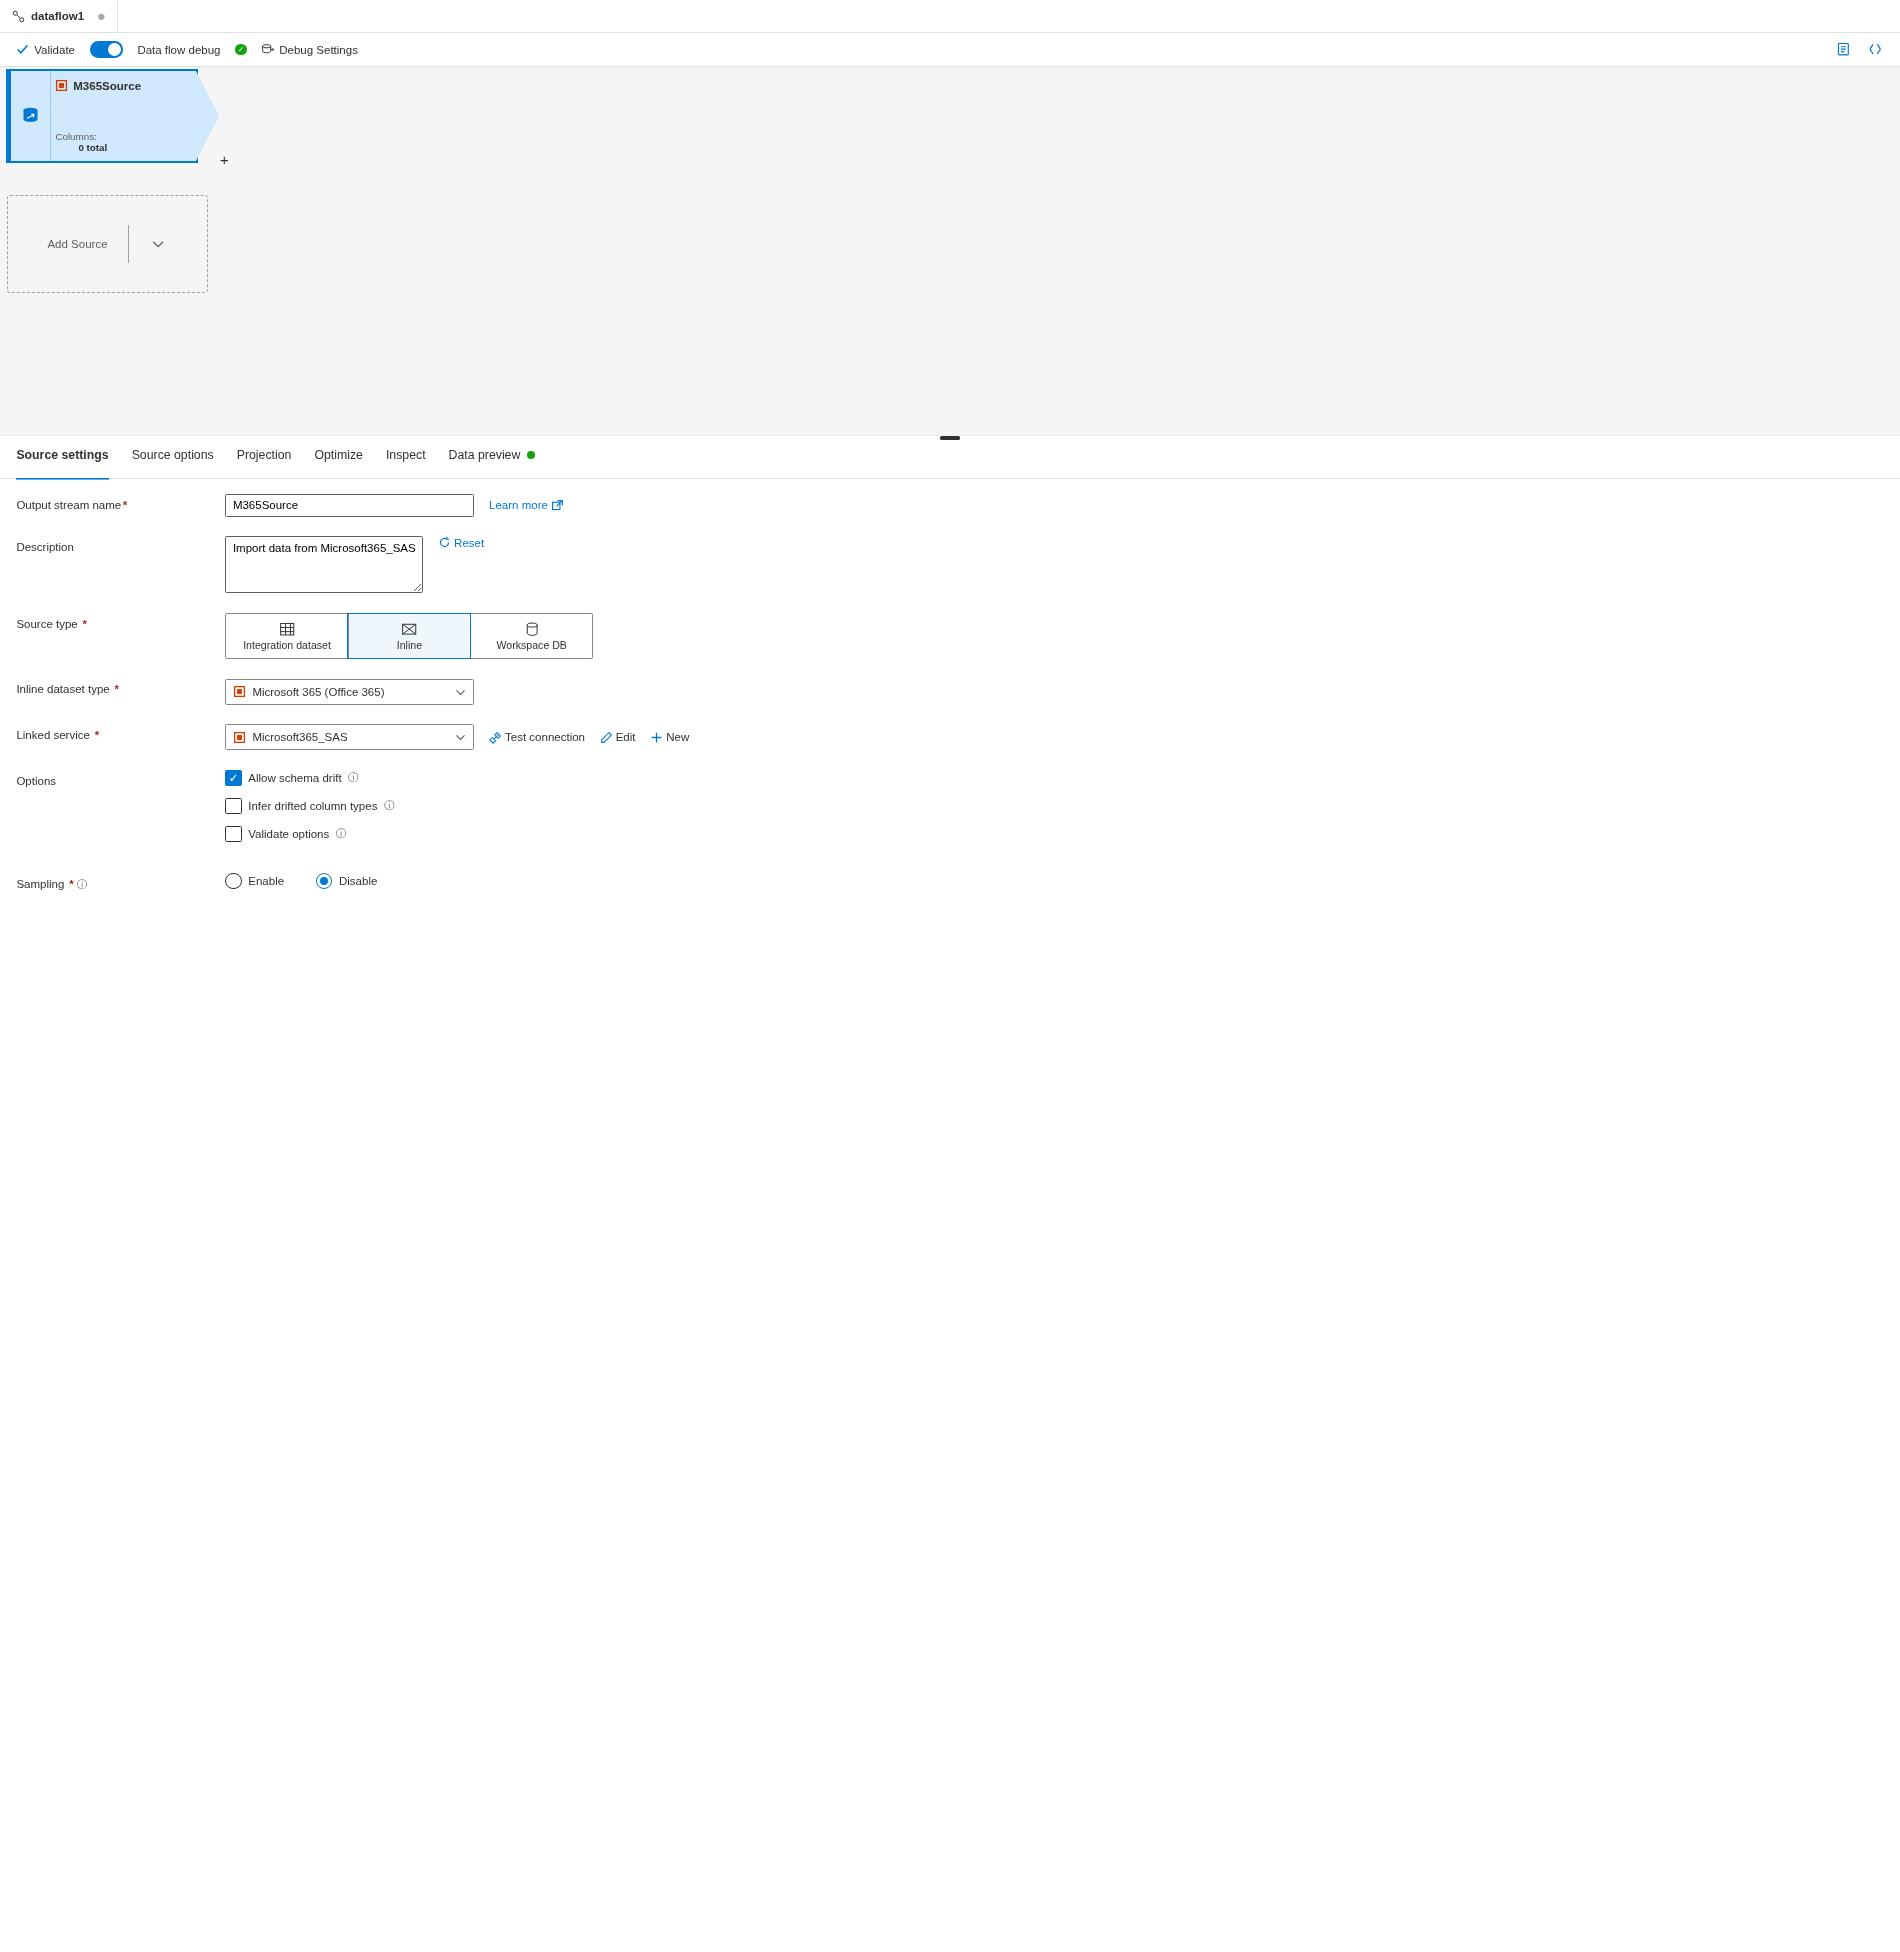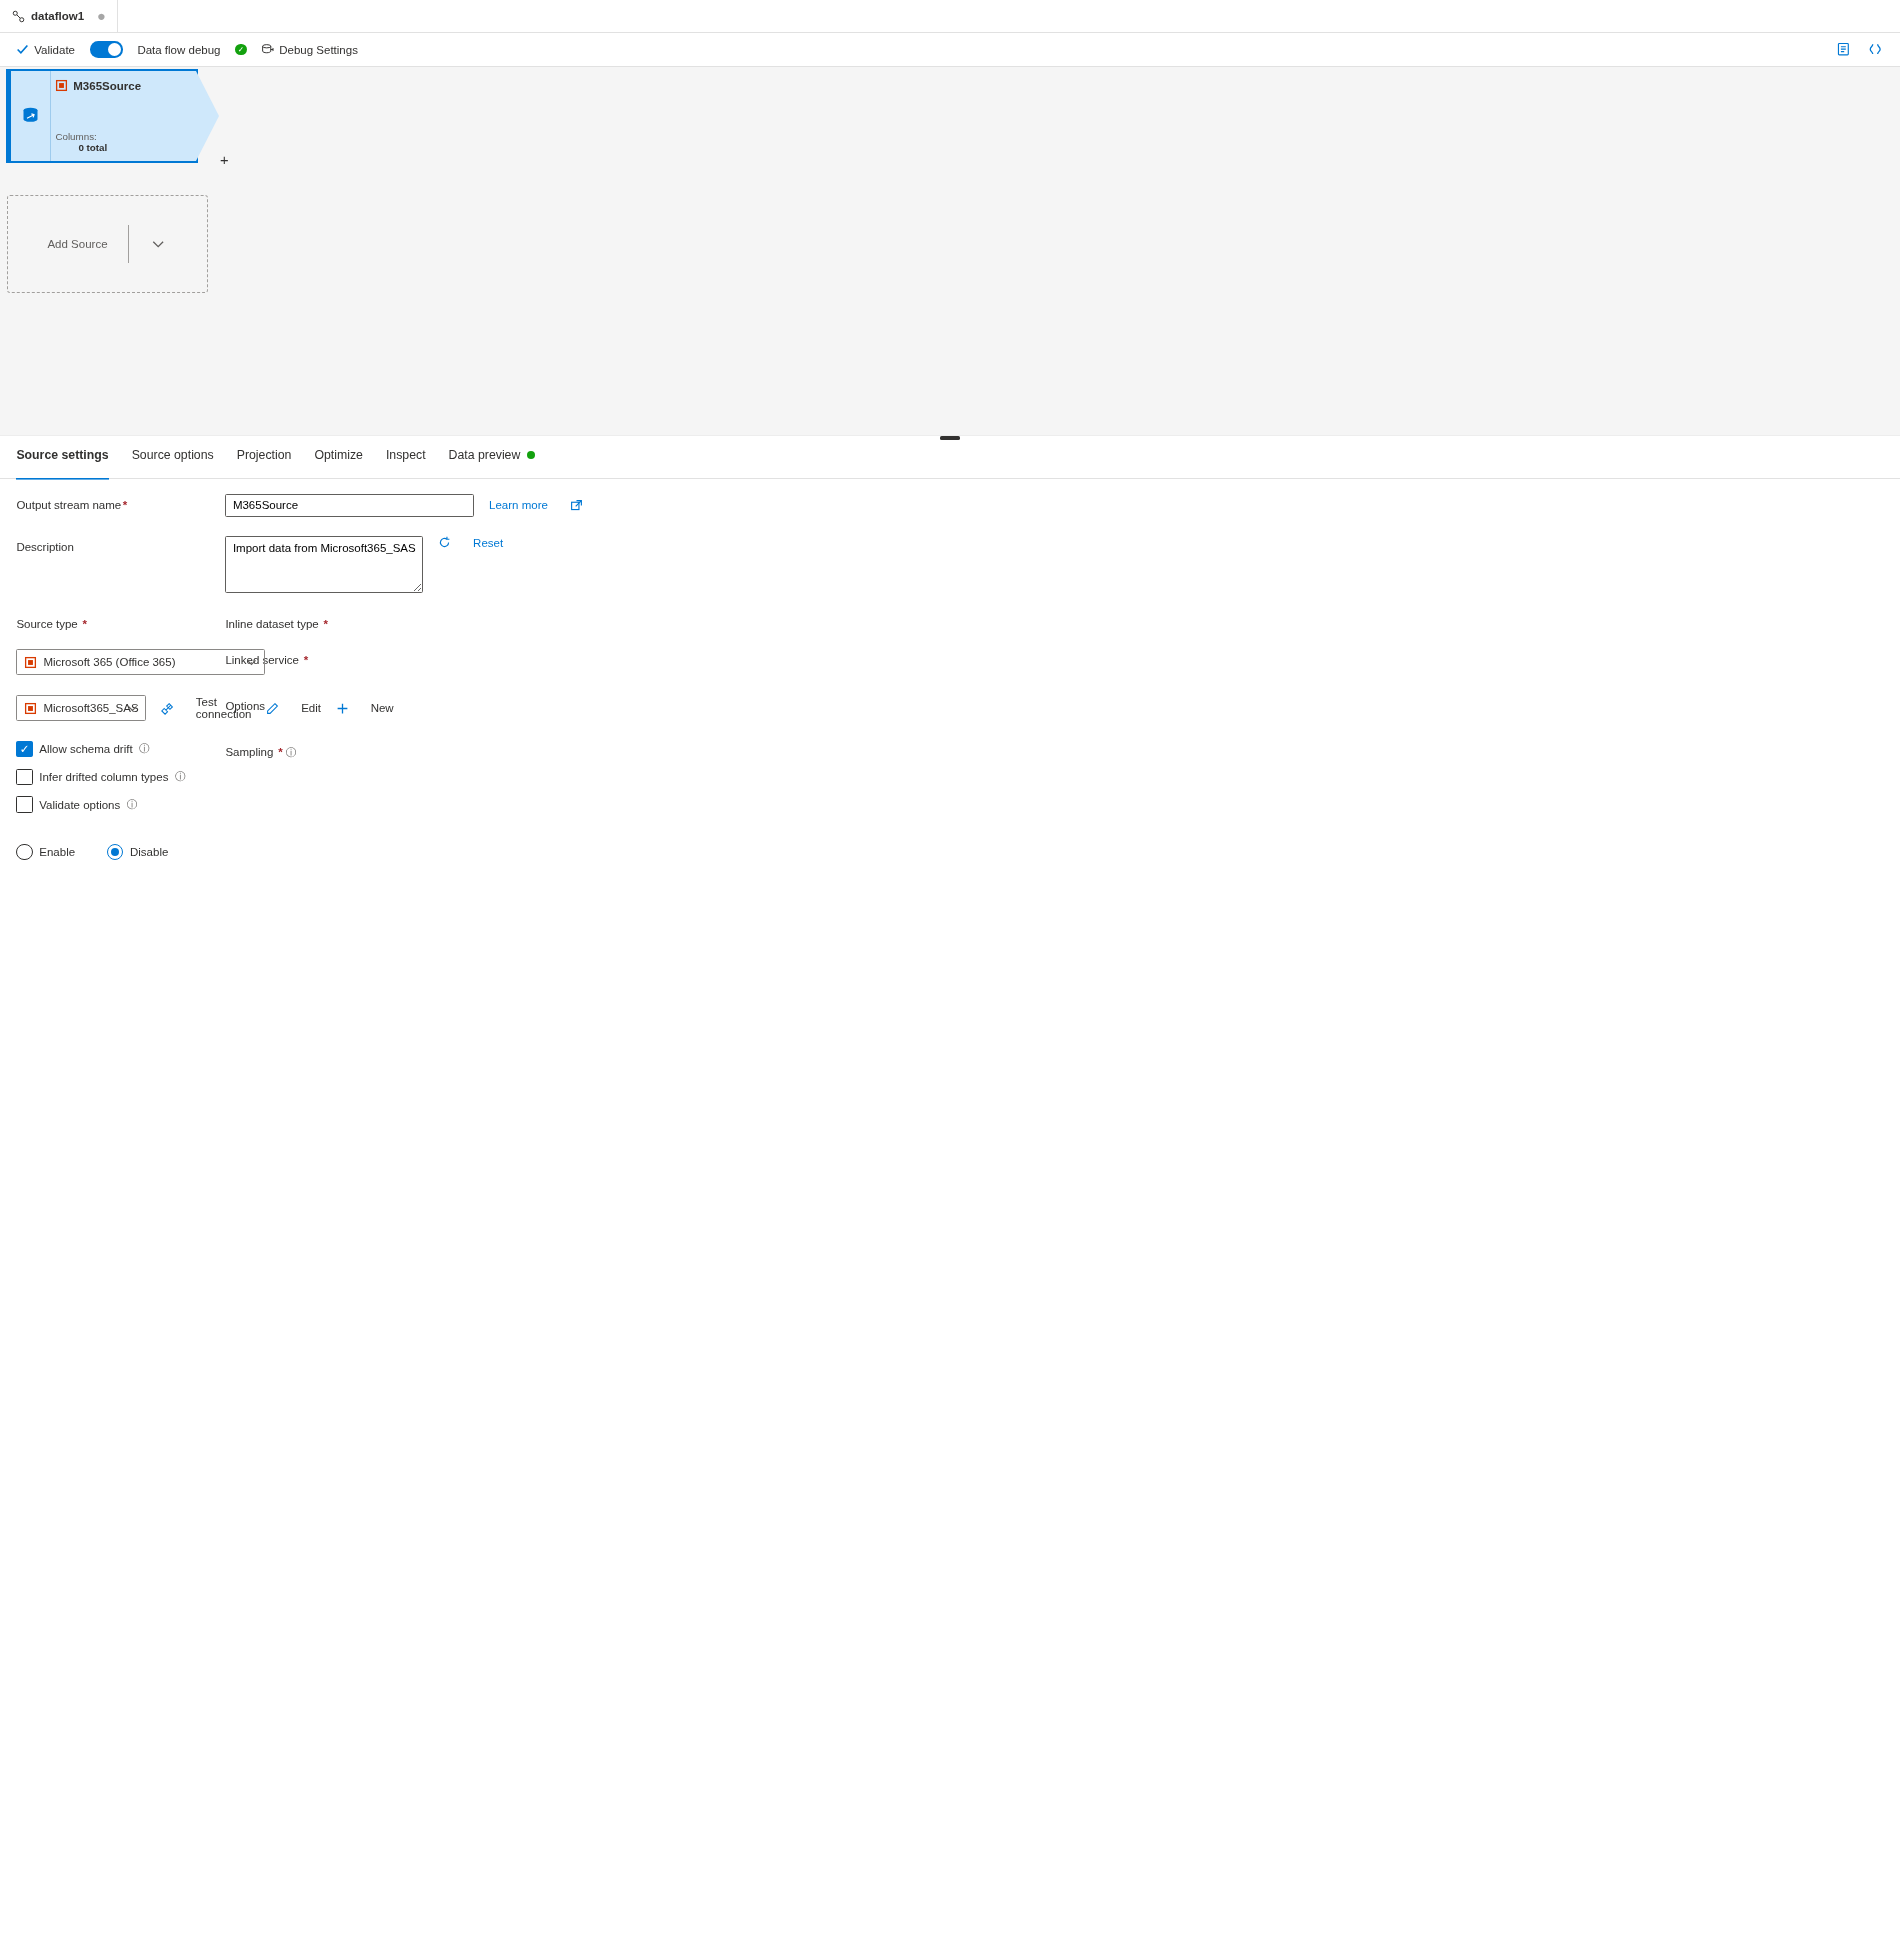--- a/index.html
+++ b/index.html
@@ -49,21 +49,21 @@
 
 .form { padding: 14.7px 16.4px 33px; display: grid; grid-template-columns: 196px 1fr; row-gap: 19.6px; column-gap: 13px; align-items: start; max-width: 867px; }
 .form-label { font-size: 11.5px; padding-top: 4.9px; }
 .req { color: #a4262c; font-weight: 600; margin-left: 1.6px; }
 .info { color: #605e5c; font-size: 10.6px; cursor: default; }
 
 .text-input { width: 249px; height: 23px; border: 0.8px solid #605e5c; border-radius: 1.6px; padding: 0 6.5px; font-size: 11.5px; }
 .textarea { width: 198px; height: 57px; border: 0.8px solid #605e5c; border-radius: 1.6px; padding: 4.9px 6.5px; font-size: 11.5px; resize: both; font-family: inherit; }
 
 .row-inline { display: flex; align-items: center; gap: 14.7px; }
-.link { color: #0078d4; cursor: pointer; display: inline-flex; align-items: center; gap: 22px; }
+.link { color: #0078d4; cursor: pointer; display: inline-flex; align-items: center; gap: 3px; }
 
 .seg { display: flex; border: 0.8px solid #8a8886; border-radius: 1.6px; width: 368px; }
 .seg .seg-btn { flex: 1; height: 44px; display: flex; flex-direction: column; align-items: center; justify-content: center; gap: 1.6px; cursor: pointer; font-size: 10.6px; border-left: 0.8px solid #8a8886; }
 .seg .seg-btn:first-child { border-left: none; }
 .seg .seg-btn.active { background: #eff6fc; outline: 1.2px solid #0078d4; outline-offset: -0.8px; z-index: 1; }
 
 .select { width: 249px; height: 26px; border: 0.8px solid #8a8886; border-radius: 1.6px; padding: 0 6.5px; display: flex; align-items: center; gap: 6.5px; cursor: pointer; position: relative; }
 .select .caret { position: absolute; right: 6.5px; top: 50%; transform: translateY(-50%); color: #605e5c; }
 
 .check-row { display: flex; align-items: center; gap: 6.5px; margin-bottom: 11.5px; cursor: pointer; }
@@ -200,20 +200,43 @@
           <path d="M13 8a5 5 0 11-2-4"></path>
           <path d="M11 1v3h3"></path>
         </svg>
       <span>Reset</span>
     </a>
   </div>
 
   <div class="form-label">
     <span>Source type</span><span class="req"> *</span>
   </div>
+  <div class="seg">
+    <div class="seg-btn">
+      <svg class="svg-icon lg" viewBox="0 0 20 20" fill="none" stroke="#323130" stroke-width="1.2">
+          <rect x="2" y="3" width="16" height="14"></rect>
+          <path d="M2 8h16M2 13h16M8 3v14M14 3v14"></path>
+        </svg>
+      <span>Integration dataset</span>
+    </div>
+    <div class="seg-btn active">
+      <svg class="svg-icon lg" viewBox="0 0 20 20" fill="none" stroke="#323130" stroke-width="1.2">
+          <rect x="2" y="4" width="16" height="12"></rect>
+          <path d="M2 4l16 12M18 4L2 16"></path>
+        </svg>
+      <span>Inline</span>
+    </div>
+    <div class="seg-btn">
+      <svg class="svg-icon lg" viewBox="0 0 20 20" fill="none" stroke="#323130" stroke-width="1.2">
+          <ellipse cx="10" cy="5" rx="6" ry="2.5"></ellipse>
+          <path d="M4 5v10c0 1.4 2.7 2.5 6 2.5s6-1.1 6-2.5V5"></path>
+        </svg>
+      <span>Workspace DB</span>
+    </div>
+  </div>
 
   <div class="form-label">
     <span>Inline dataset type</span><span class="req"> *</span>
   </div>
   <div class="select">
     <svg class="svg-icon" viewBox="0 0 16 16">
         <rect x="2" y="2" width="12" height="12" fill="none" stroke="#d83b01" stroke-width="1.6"></rect>
         <rect x="5" y="5" width="6" height="6" fill="#d83b01"></rect>
       </svg>
     <span>Microsoft 365 (Office 365)</span>

